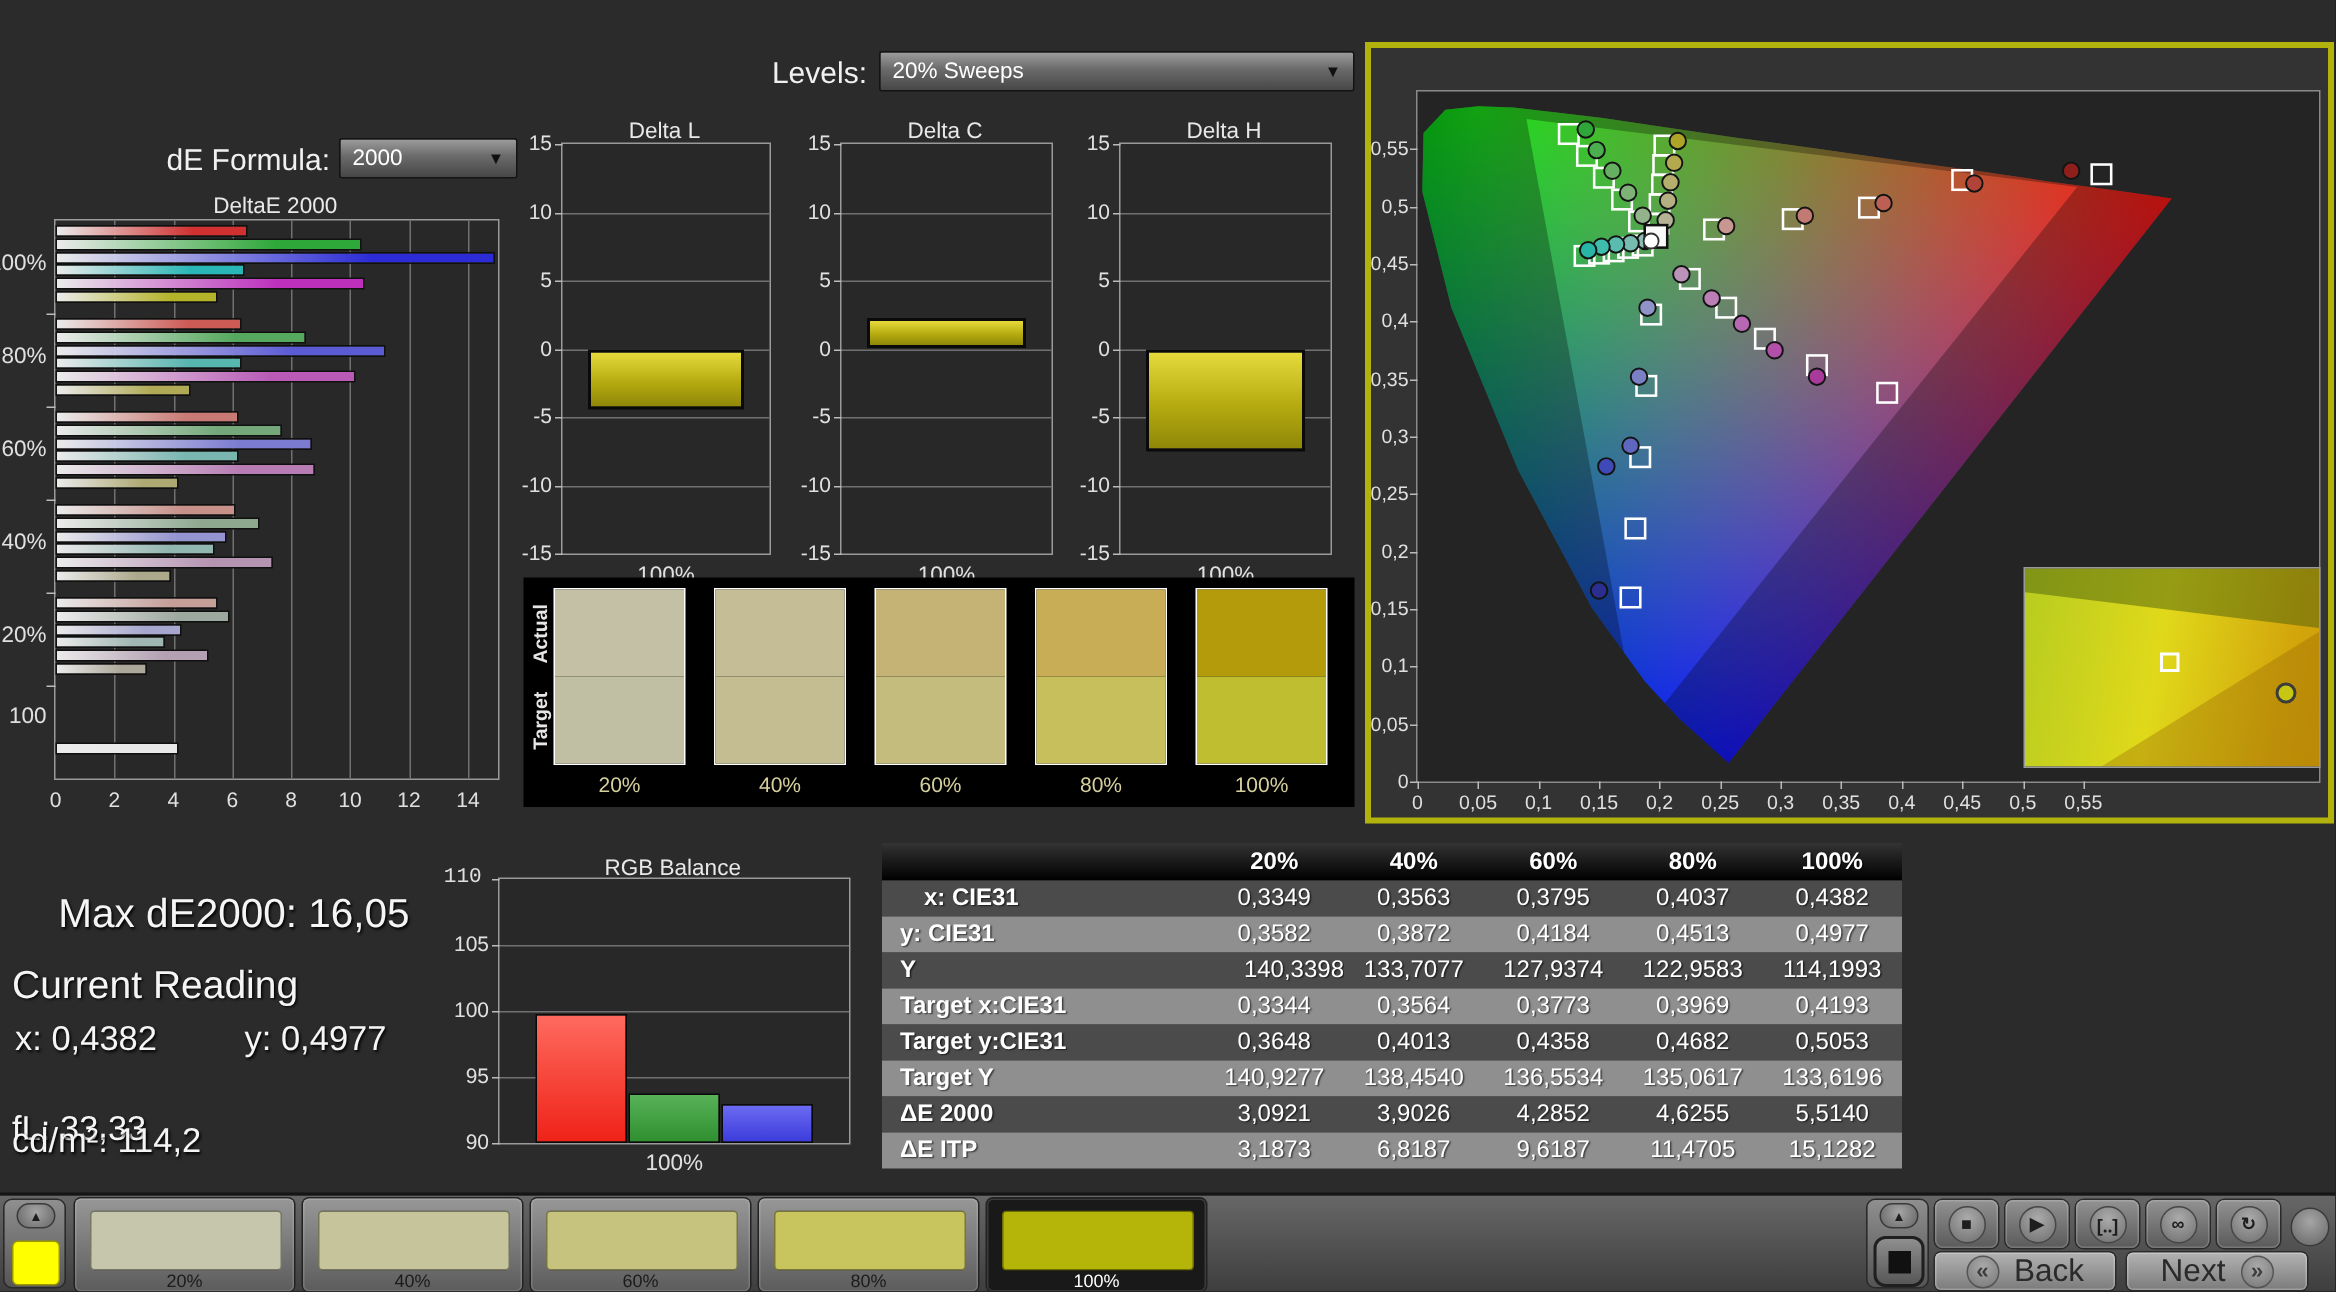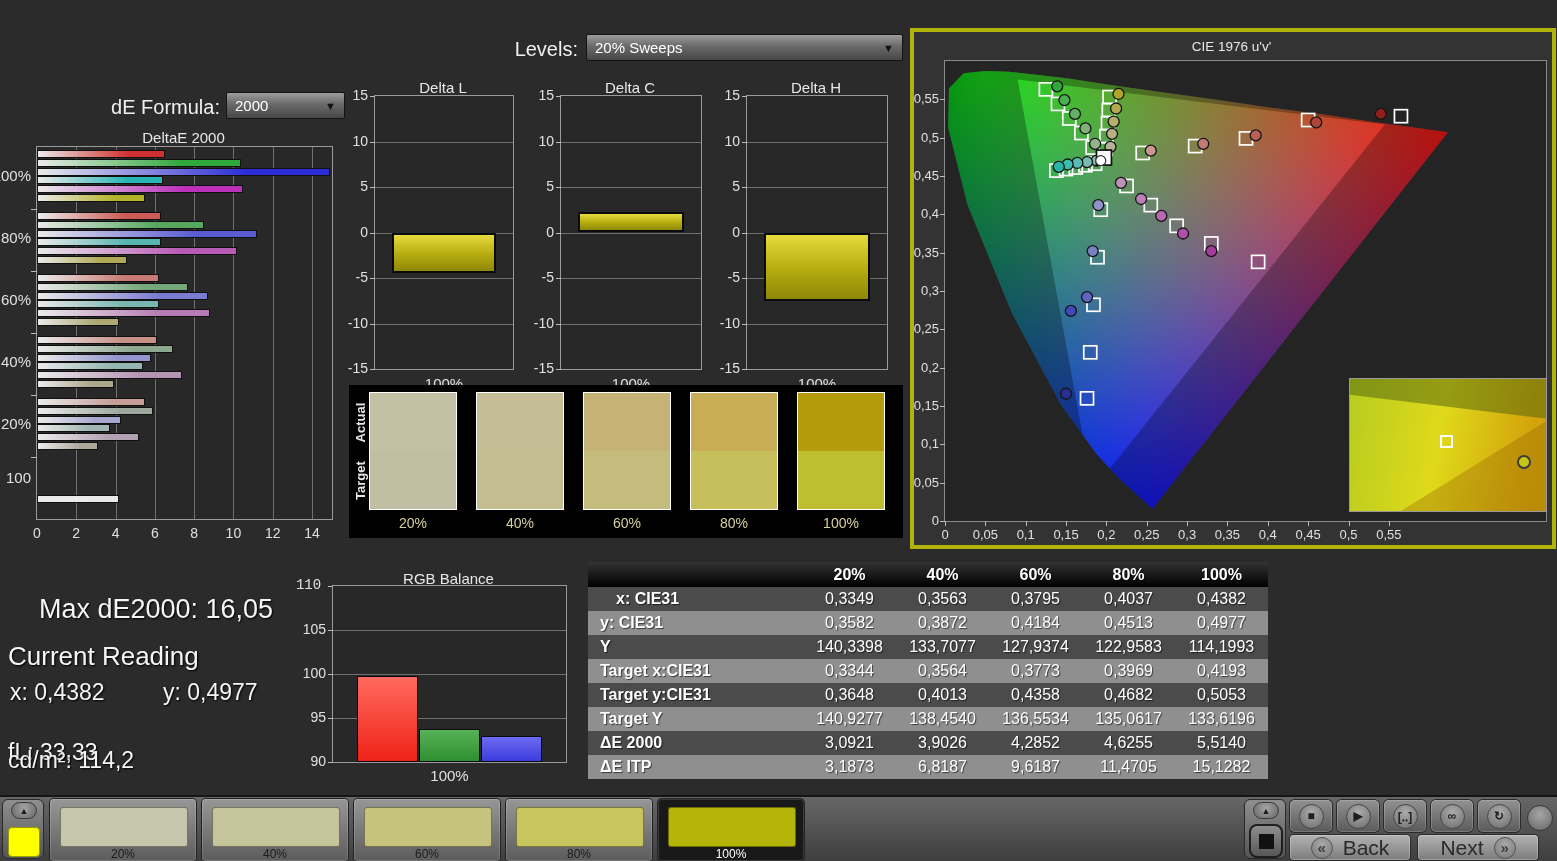--- a/index.html
+++ b/index.html
@@ -308,21 +308,21 @@
       <div class="trow" style="background: rgb(143, 143, 143);">
         <div class="cell lcell" style="width: 215px;">y: CIE31</div>
         <div class="cell" style="width: 93px;">0,3582</div>
         <div class="cell" style="width: 93px;">0,3872</div>
         <div class="cell" style="width: 93px; text-align: center;">0,4184</div>
         <div class="cell" style="width: 93px;">0,4513</div>
         <div class="cell" style="width: 93px;">0,4977</div>
       </div>
       <div class="trow" style="background: rgb(75, 75, 75);">
         <div class="cell lcell" style="width: 215px;">Y</div>
-        <div class="cell" style="width: 93px;">140,3398</div>
+        <div class="cell" style="width: 93px; text-align: right;">140,3398</div>
         <div class="cell" style="width: 93px;">133,7077</div>
         <div class="cell" style="width: 93px;">127,9374</div>
         <div class="cell" style="width: 93px;">122,9583</div>
         <div class="cell" style="width: 93px;">114,1993</div>
       </div>
       <div class="trow" style="background: rgb(143, 143, 143);">
         <div class="cell lcell" style="width: 215px;">Target x:CIE31</div>
         <div class="cell" style="width: 93px;">0,3344</div>
         <div class="cell" style="width: 93px;">0,3564</div>
         <div class="cell" style="width: 93px;">0,3773</div>
@@ -357,21 +357,20 @@
         <div class="cell lcell" style="width: 215px;">ΔE ITP</div>
         <div class="cell" style="width: 93px;">3,1873</div>
         <div class="cell" style="width: 93px;">6,8187</div>
         <div class="cell" style="width: 93px;">9,6187</div>
         <div class="cell" style="width: 93px;">11,4705</div>
         <div class="cell" style="width: 93px;">15,1282</div>
       </div>
     </div>
 
   <div class="cie-panel" style="left:910px;top:28px;width:646px;height:521px;">
-    <div class="chart-title" style="left:0;top:7px;width:635px;font-size:13.5px;">CIE 1976 u'v'</div>
     <div class="cie-plot" id="cie-plot" style="left:30px;top:28px;width:601px;height:460px;">
         <svg width="601" height="460" style="position: absolute; left: 0px; top: 0px;">
           <defs>
             <radialGradient id="gr-r" gradientUnits="userSpaceOnUse" cx="503" cy="71" r="520">
               <stop offset="0" stop-color="#ff0000"></stop>
               <stop offset="1" stop-color="#000000"></stop>
             </radialGradient>
             <radialGradient id="gr-g" gradientUnits="userSpaceOnUse" cx="40" cy="10" r="520">
               <stop offset="0" stop-color="#00e000"></stop>
               <stop offset="1" stop-color="#000000"></stop>

